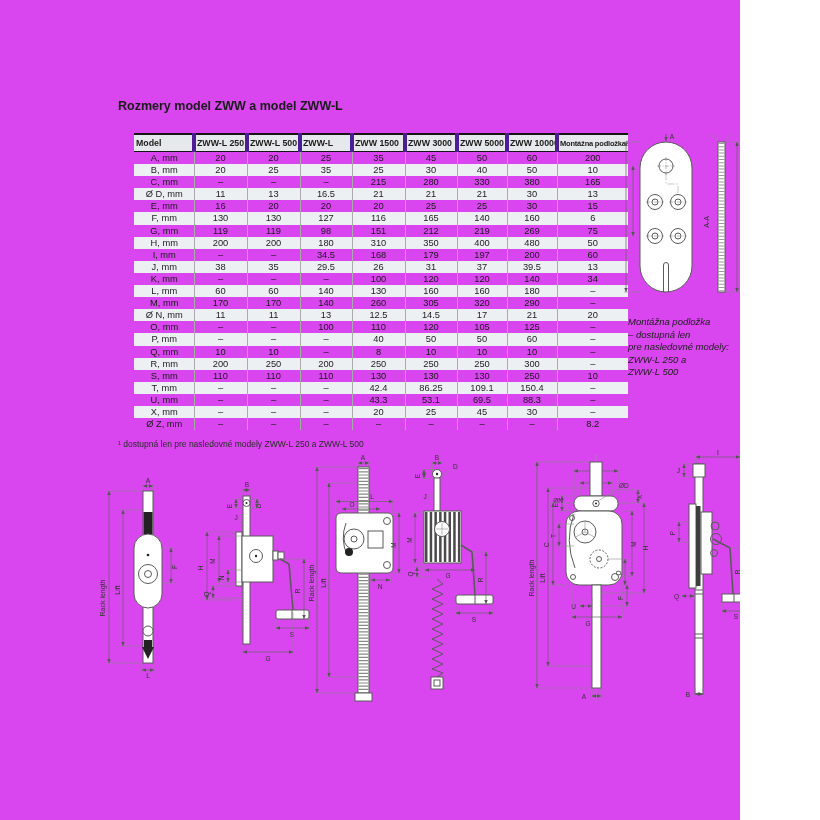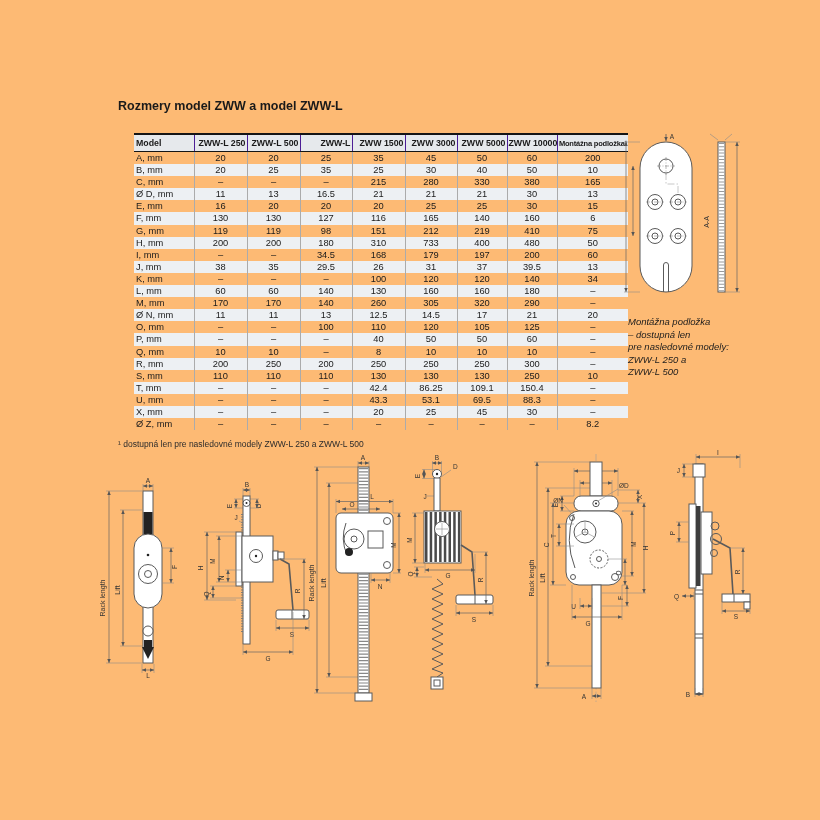--- a/index.html
+++ b/index.html
@@ -1,28 +1,28 @@
 <!DOCTYPE html>
 <html><head>
 <meta charset="utf-8">
 <style>
   html,body{margin:0;padding:0;background:#fff;}
-  .page{position:relative;width:820px;height:820px;background:#fdba74;
+  .page{position:relative;width:740px;height:820px;background:#d946ef;
         font-family:"Liberation Sans",sans-serif;color:#1a1a1a;overflow:hidden;}
   .title{position:absolute;left:118px;top:99px;margin:0;font-size:12.5px;font-weight:bold;}
   .tablewrap{position:absolute;left:134px;top:133px;width:494px;}
   table.dim-table{border-collapse:collapse;table-layout:fixed;width:494px;}
   .dim-table th{background:#e6e9ec;border-top:2px solid #151515;border-bottom:1px solid #151515;
-     border-left:1px solid #4c1d95;font-size:8.8px;font-weight:bold;padding:3px 1px;text-align:right;
+     border-left:4px solid #4c1d95;font-size:8.8px;font-weight:bold;padding:3px 1px;text-align:left;
      white-space:nowrap;overflow:hidden;}
   .dim-table th.first{text-align:left;border-left:none;padding-left:2px;}
   .dim-table th.last{font-size:7.5px;letter-spacing:-0.2px;}
   .dim-table td{font-size:9.3px;height:12.1px;line-height:12.1px;padding:0 1px;text-align:center;
      border-left:1px solid #ababab;white-space:nowrap;}
-  .dim-table td.first{text-align:left;border-left:none;padding-left:2px;margin-left:26px;}
+  .dim-table td.first{text-align:center;border-left:none;padding-left:2px;margin-left:26px;}
   .dim-table tbody tr:nth-child(even){background:#edf0f3;}
   .footnote{position:absolute;left:118px;top:439px;font-size:8.5px;color:#2b2b2b;text-align:center;}
   .note{position:absolute;left:628px;top:316px;font-size:9.5px;line-height:12.5px;color:#1c1c1c;}
   .note span{display:block;font-style:italic;}
   svg.tech{position:absolute;overflow:visible;}
   .ln{stroke:#5a5a5a;stroke-width:1;fill:none;}
   .lnw{stroke:#5a5a5a;stroke-width:1;fill:#ffffff;}
   .lnk{fill:#222222;stroke:none;}
   .thin{stroke:#8a8a8a;stroke-width:0.6;fill:none;}
   .ext{stroke:#8a8a8a;stroke-width:0.55;fill:none;}
@@ -143,30 +143,30 @@
             <td>6</td>
           </tr>
           <tr>
             <td class="first">G, mm</td>
             <td>119</td>
             <td>119</td>
             <td>98</td>
             <td>151</td>
             <td>212</td>
             <td>219</td>
-            <td>410</td>
+            <td>269</td>
             <td>75</td>
           </tr>
           <tr>
             <td class="first">H, mm</td>
             <td>200</td>
             <td>200</td>
             <td>180</td>
             <td>310</td>
-            <td>733</td>
+            <td>350</td>
             <td>400</td>
             <td>480</td>
             <td>50</td>
           </tr>
           <tr>
             <td class="first">I, mm</td>
             <td>–</td>
             <td>–</td>
             <td>34.5</td>
             <td>168</td>

